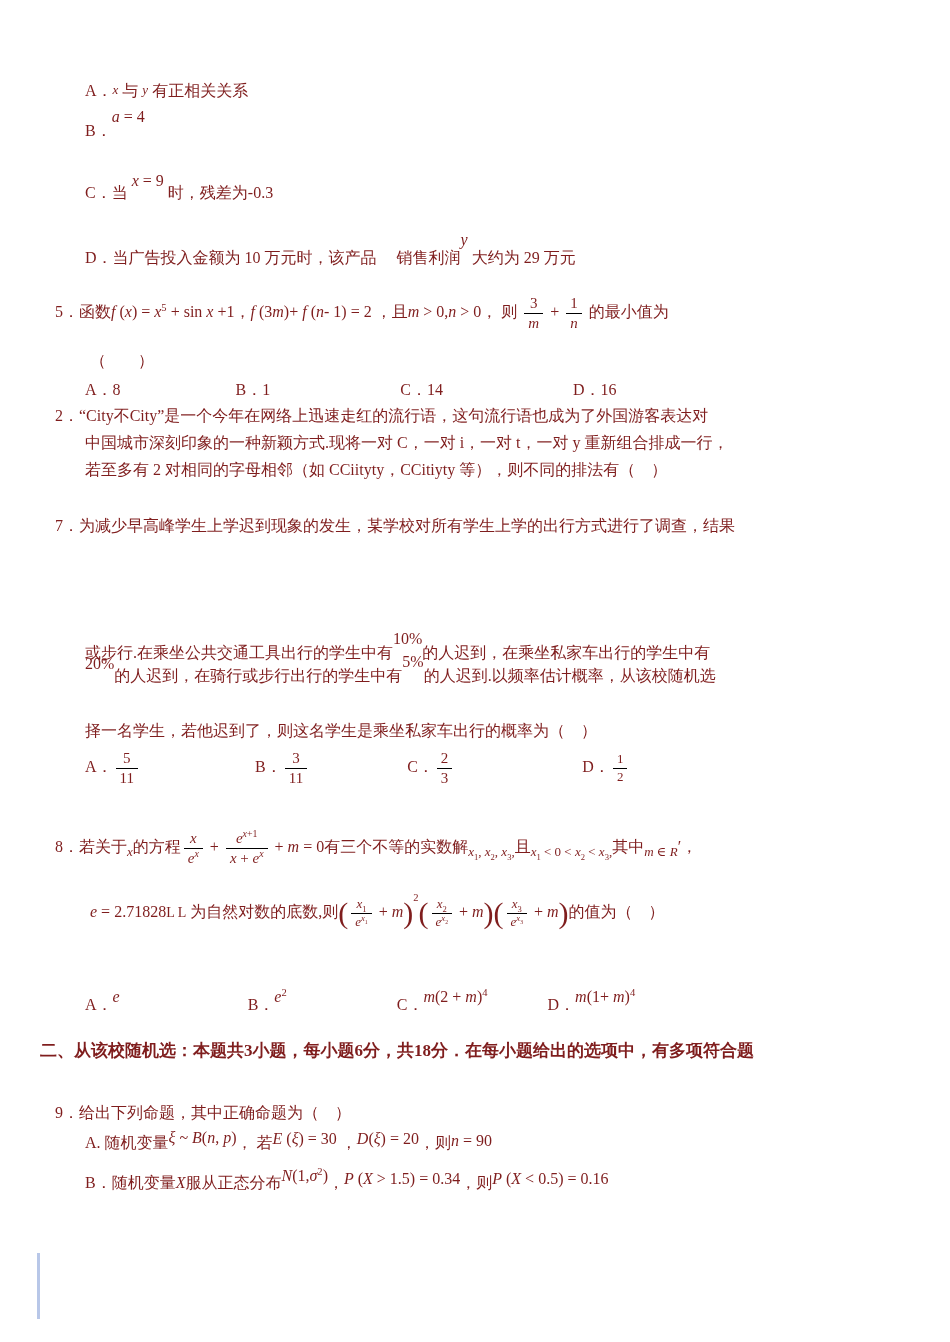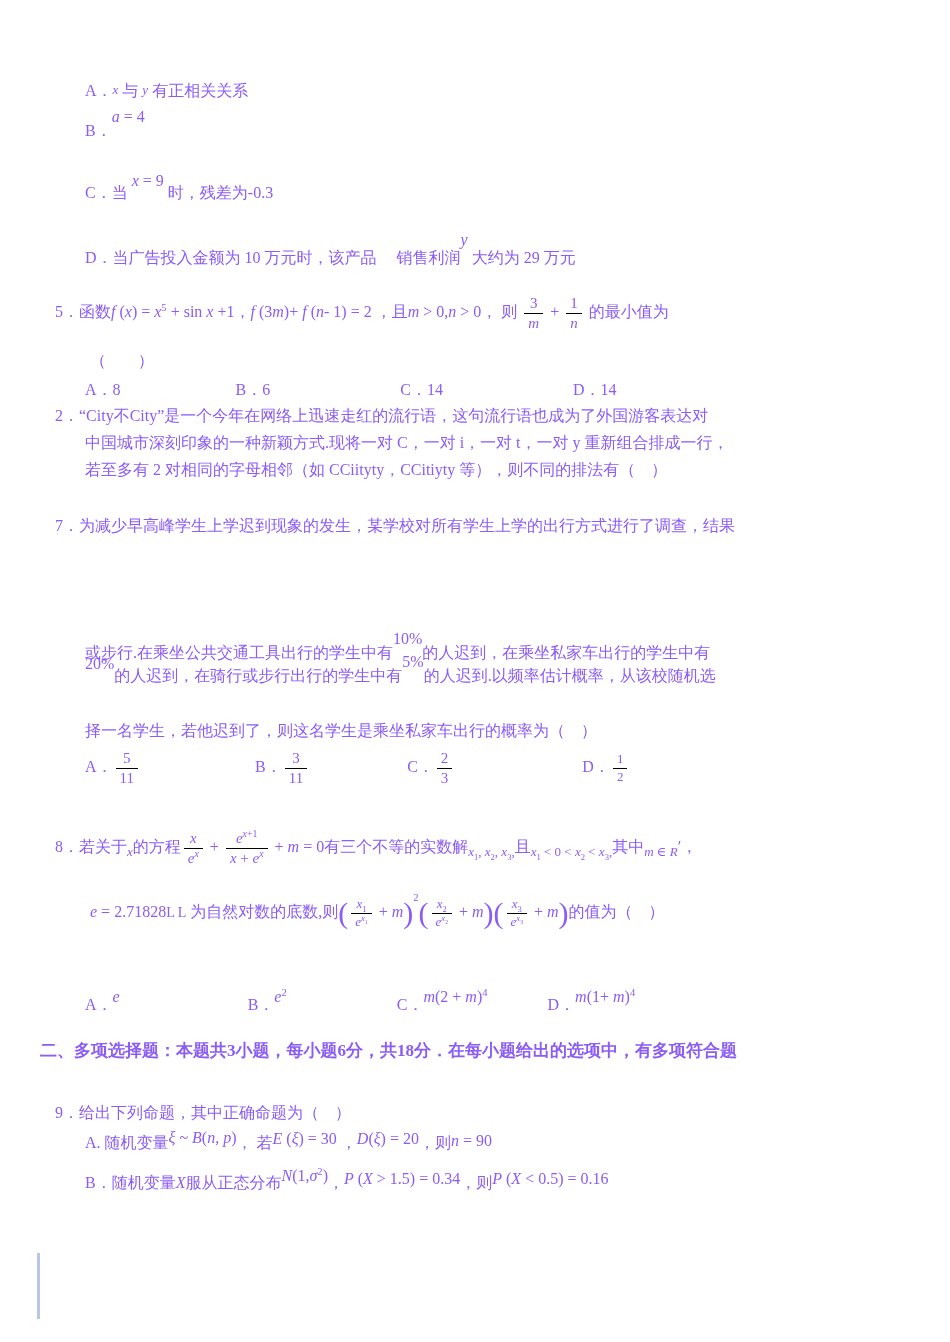--- a/index.html
+++ b/index.html
@@ -1,16 +1,16 @@
 <!DOCTYPE html>
 <html><head>
 <meta charset="utf-8">
 <style>
   html,body{margin:0;padding:0;background:#ffffff;}
-  .page{position:relative;width:950px;height:1342px;background:#ffffff;color:#8b5cf6;
+  .page{position:relative;width:950px;height:1342px;background:#ffffff;color:#7f1d1d;
         font-family:"Liberation Serif","DejaVu Serif",serif;font-size:16px;overflow:hidden;}
   .line{position:absolute;white-space:nowrap;line-height:25px;}
   .zh{font-family:"Liberation Serif","DejaVu Serif",serif;}
   .mi{font-family:"Liberation Serif","DejaVu Serif",serif;font-style:italic;}
   .mr{font-family:"Liberation Serif","DejaVu Serif",serif;}
   .bold{font-weight:bold;font-size:17px;}
   .rel{position:relative;}
   .grp{display:inline-block;}
   .gap{display:inline-block;height:1px;}
   .frac{display:inline-block;vertical-align:middle;text-align:center;font-size:15px;line-height:1.15;margin:0 3px;}
@@ -24,30 +24,30 @@
 </head>
 <body>
 
 <div class="page">
   <div class="line" style="top:78px;left:85px"><span class="zh">A．</span><span class="mi rel" style="font-size: 13px; top: -2px;">x</span><span class="zh"> 与 </span><span class="mi rel" style="font-size: 13px; top: -2px;">y</span><span class="zh"> 有正相关关系</span></div>
   <div class="line" style="top:118px;left:85px"><span class="zh">B．</span><span class="mi rel" style="top: -14px;">a</span><span class="mr rel" style="top: -14px;"> = 4</span></div>
   <div class="line" style="top:180px;left:85px"><span class="zh">C．当 </span><span class="mi rel" style="top: -12px;">x</span><span class="mr rel" style="top: -12px;"> = 9</span><span class="zh"> 时，残差为-0.3</span></div>
   <div class="line" style="top:245px;left:85px"><span class="zh">D．当广告投入金额为 10 万元时，该产品　 销售利润</span><span class="mi rel" style="top: -18px;">y</span><span class="zh"> 大约为 29 万元</span></div>
   <div class="line" style="top:295px;left:55px"><span class="zh">5．函数</span><span class="mi">f</span><span class="mr"> (</span><span class="mi">x</span><span class="mr">) = </span><span class="mi">x</span><sup><span class="mr">5</span></sup><span class="mr"> + sin </span><span class="mi">x</span><span class="mr"> +1</span><span class="zh">，</span><span class="mi">f</span><span class="mr"> (3</span><span class="mi">m</span><span class="mr">)+ </span><span class="mi">f</span><span class="mr"> (</span><span class="mi">n</span><span class="mr">- 1) = 2</span><span class="zh"> ，且</span><span class="mi">m</span><span class="mr"> &gt; 0,</span><span class="mi">n</span><span class="mr"> &gt; 0</span><span class="zh">， 则 </span><span class="frac"><span class="num"><span class="mr">3</span></span><span class="den"><span class="mi">m</span></span></span><span class="mr"> + </span><span class="frac"><span class="num"><span class="mr">1</span></span><span class="den"><span class="mi">n</span></span></span><span class="zh"> 的最小值为</span></div>
   <div class="line" style="top:348px;left:90px"><span class="zh">（　　）</span></div>
-  <div class="line" style="top:377px;left:85px"><span class="zh">A．8</span><span class="gap" style="width: 115px;"></span><span class="zh">B．6</span><span class="gap" style="width: 130px;"></span><span class="zh">C．14</span><span class="gap" style="width: 130px;"></span><span class="zh">D．14</span></div>
+  <div class="line" style="top:377px;left:85px"><span class="zh">A．8</span><span class="gap" style="width: 115px;"></span><span class="zh">B．1</span><span class="gap" style="width: 130px;"></span><span class="zh">C．14</span><span class="gap" style="width: 130px;"></span><span class="zh">D．16</span></div>
   <div class="line" style="top:403px;left:55px"><span class="zh">2．“City不City”是一个今年在网络上迅速走红的流行语，这句流行语也成为了外国游客表达对</span></div>
   <div class="line" style="top:430px;left:85px"><span class="zh">中国城市深刻印象的一种新颖方式.现将一对 C，一对 i，一对 t，一对 y 重新组合排成一行，</span></div>
   <div class="line" style="top:457px;left:85px"><span class="zh">若至多有 2 对相同的字母相邻（如 CCiityty，CCitiyty 等），则不同的排法有（　）</span></div>
   <div class="line" style="top:513px;left:55px"><span class="zh">7．为减少早高峰学生上学迟到现象的发生，某学校对所有学生上学的出行方式进行了调查，结果</span></div>
   <div class="line" style="top:640px;left:85px"><span class="zh">或步行.在乘坐公共交通工具出行的学生中有</span><span class="mr rel" style="top: -14px;">10%</span><span class="zh">的人迟到，在乘坐私家车出行的学生中有</span></div>
   <div class="line" style="top:663px;left:85px"><span class="mr rel" style="top: -12px;">20%</span><span class="zh">的人迟到，在骑行或步行出行的学生中有</span><span class="mr rel" style="top: -14px;">5%</span><span class="zh">的人迟到.以频率估计概率，从该校随机选</span></div>
   <div class="line" style="top:718px;left:85px"><span class="zh">择一名学生，若他迟到了，则这名学生是乘坐私家车出行的概率为（　）</span></div>
   <div class="line" style="top:750px;left:85px"><span class="zh">A．</span><span class="frac"><span class="num"><span class="mr">5</span></span><span class="den"><span class="mr">11</span></span></span><span class="gap" style="width: 114px;"></span><span class="zh">B．</span><span class="frac"><span class="num"><span class="mr">3</span></span><span class="den"><span class="mr">11</span></span></span><span class="gap" style="width: 97px;"></span><span class="zh">C．</span><span class="frac"><span class="num"><span class="mr">2</span></span><span class="den"><span class="mr">3</span></span></span><span class="gap" style="width: 127px;"></span><span class="zh">D．</span><span class="frac sm"><span class="num"><span class="mr">1</span></span><span class="den"><span class="mr">2</span></span></span></div>
   <div class="line" style="top:830px;left:55px"><span class="zh">8．若关于</span><span class="mi rel" style="font-size: 13px; top: 4px;">x</span><span class="zh">的方程</span><span class="frac"><span class="num"><span class="mi">x</span></span><span class="den"><span class="mi">e</span><sup><span class="mi">x</span></sup></span></span><span class="mr"> + </span><span class="frac"><span class="num"><span class="mi">e</span><sup><span class="mi">x</span><span class="mr">+1</span></sup></span><span class="den"><span class="mi">x</span><span class="mr"> + </span><span class="mi">e</span><sup><span class="mi">x</span></sup></span></span><span class="mr"> + </span><span class="mi">m</span><span class="mr"> = 0</span><span class="zh">有三个不等的实数解</span><span class="grp rel" style="font-size: 13px; top: 4px;"><span class="mi">x</span><sub><span class="mr">1</span></sub><span class="mr">, </span><span class="mi">x</span><sub><span class="mr">2</span></sub><span class="mr">, </span><span class="mi">x</span><sub><span class="mr">3</span></sub><span class="mr">,</span></span><span class="zh">且</span><span class="grp rel" style="font-size: 13px; top: 4px;"><span class="mi">x</span><sub><span class="mr">1</span></sub><span class="mr"> &lt; 0 &lt; </span><span class="mi">x</span><sub><span class="mr">2</span></sub><span class="mr"> &lt; </span><span class="mi">x</span><sub><span class="mr">3</span></sub><span class="mr">,</span></span><span class="zh">其中</span><span class="grp rel" style="font-size: 13px; top: 4px;"><span class="mi">m</span><span class="mr"> ∈ </span><span class="mi">R</span></span><span class="zh">′，</span></div>
   <div class="line" style="top:897px;left:90px"><span class="mi">e</span><span class="mr"> = 2.71828</span><span class="mr" style="font-size: 14px;">L L</span><span class="zh"> 为自然对数的底数,则</span><span class="mr big">(</span><span class="frac sm"><span class="num"><span class="mi">x</span><sub><span class="mr">1</span></sub></span><span class="den"><span class="mi">e</span><sup><span class="mi">x</span><sub><span class="mr">1</span></sub></sup></span></span><span class="mr"> + </span><span class="mi">m</span><span class="mr big">)</span><sup class="rel" style="top: -10px;"><span class="mr">2</span></sup><span class="mr big">(</span><span class="frac sm"><span class="num"><span class="mi">x</span><sub><span class="mr">2</span></sub></span><span class="den"><span class="mi">e</span><sup><span class="mi">x</span><sub><span class="mr">2</span></sub></sup></span></span><span class="mr"> + </span><span class="mi">m</span><span class="mr big">)</span><span class="mr big">(</span><span class="frac sm"><span class="num"><span class="mi">x</span><sub><span class="mr">3</span></sub></span><span class="den"><span class="mi">e</span><sup><span class="mi">x</span><sub><span class="mr">3</span></sub></sup></span></span><span class="mr"> + </span><span class="mi">m</span><span class="mr big">)</span><span class="zh">的值为（　）</span></div>
   <div class="line" style="top:992px;left:85px"><span class="zh">A．</span><span class="grp rel" style="top: -8px;"><span class="mi">e</span></span><span class="gap" style="width: 128px;"></span><span class="zh">B．</span><span class="grp rel" style="top: -8px;"><span class="mi">e</span><sup><span class="mr">2</span></sup></span><span class="gap" style="width: 110px;"></span><span class="zh">C．</span><span class="grp rel" style="top: -8px;"><span class="mi">m</span><span class="mr">(2 + </span><span class="mi">m</span><span class="mr">)</span><sup><span class="mr">4</span></sup></span><span class="gap" style="width: 60px;"></span><span class="zh">D．</span><span class="grp rel" style="top: -8px;"><span class="mi">m</span><span class="mr">(1+ </span><span class="mi">m</span><span class="mr">)</span><sup><span class="mr">4</span></sup></span></div>
-  <div class="line" style="top:1038px;left:40px"><span class="zh bold">二、多项选择题：本题共3小题，每小题6分，共18分．在每小题给出的选项中，有多项符合题</span></div>
+  <div class="line" style="top:1038px;left:40px"><span class="zh bold">二、从该校随机选：本题共3小题，每小题6分，共18分．在每小题给出的选项中，有多项符合题</span></div>
   <div class="line" style="top:1100px;left:55px"><span class="zh">9．给出下列命题，其中正确命题为（　）</span></div>
   <div class="line" style="top:1130px;left:85px"><span class="zh">A. 随机变量</span><span class="grp rel" style="top: -5px;"><span class="mi">ξ</span><span class="mr"> ~ </span><span class="mi">B</span><span class="mr">(</span><span class="mi">n</span><span class="mr">, </span><span class="mi">p</span><span class="mr">)</span></span><span class="zh">， 若</span><span class="grp rel" style="top: -4px;"><span class="mi">E</span><span class="mr"> (</span><span class="mi">ξ</span><span class="mr">) = 30</span></span><span class="zh"> ，</span><span class="grp rel" style="top: -4px;"><span class="mi">D</span><span class="mr">(</span><span class="mi">ξ</span><span class="mr">) = 20</span></span><span class="zh">，则</span><span class="grp rel" style="top: -2px;"><span class="mi">n</span><span class="mr"> = 90</span></span></div>
   <div class="line" style="top:1170px;left:85px"><span class="zh">B．随机变量</span><span class="mi">X</span><span class="zh">服从正态分布</span><span class="grp rel" style="top: -7px;"><span class="mi">N</span><span class="mr">(1,</span><span class="mi">σ</span><sup><span class="mr">2</span></sup><span class="mr">)</span></span><span class="zh">，</span><span class="grp rel" style="top: -4px;"><span class="mi">P</span><span class="mr"> (</span><span class="mi">X</span><span class="mr"> &gt; 1.5) = 0.34</span></span><span class="zh">，则</span><span class="grp rel" style="top: -4px;"><span class="mi">P</span><span class="mr"> (</span><span class="mi">X</span><span class="mr"> &lt; 0.5) = 0.16</span></span></div>
   <div class="artifact" style="left:37px;top:1253px;width:3px;height:66px"></div>
 </div>
 
 </body></html>

